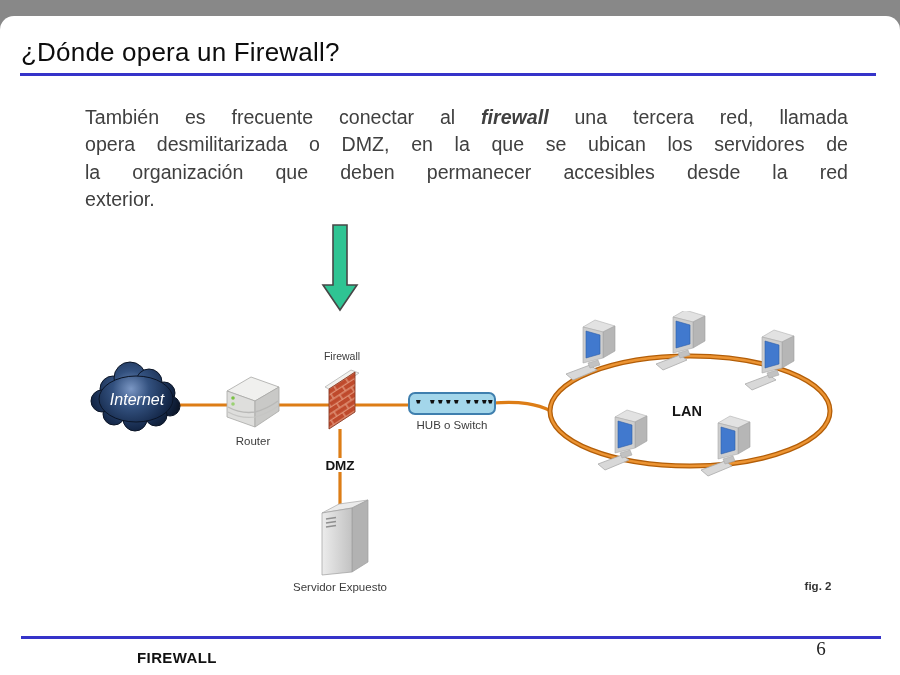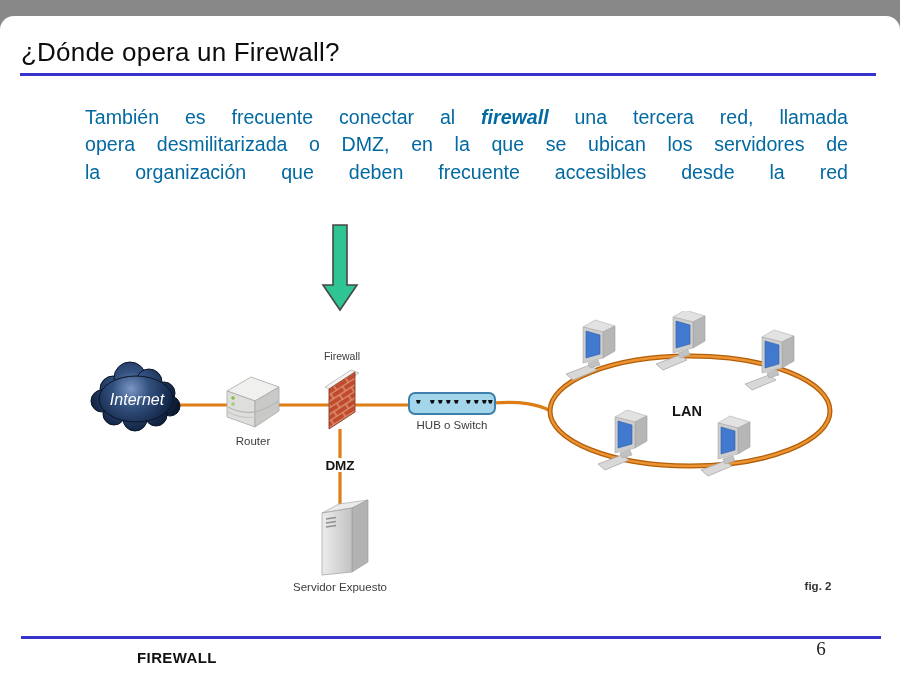--- a/index.html
+++ b/index.html
@@ -9,21 +9,21 @@
   }
   .title{
     position:absolute;left:21px;top:21px;font-size:26px;color:#0d0d0d;
     white-space:nowrap;letter-spacing:0.2px;
   }
   .title-rule{
     position:absolute;left:20px;top:57px;width:856px;height:3px;background:#3533c9;
   }
   .body-text{
     position:absolute;left:85px;top:88px;width:763px;
-    font-size:19.6px;line-height:27.4px;color:#0369a1;
+    font-size:19.6px;line-height:27.4px;color:#404040;
   }
   .jline{text-align:justify;text-align-last:justify;}
   .lline{text-align:left;}
   .kw{font-weight:bold;font-style:italic;}
   .arrow-wrap{position:absolute;left:315px;top:205px;width:50px;height:95px;}
   .diagram{position:absolute;left:85px;top:295px;width:770px;height:295px;}
   .footer-rule{
     position:absolute;left:21px;top:620px;width:860px;height:3px;background:#3533c9;
   }
   .footer-label{
@@ -40,21 +40,22 @@
 <body>
 
 <div class="slide">
 
   <div class="title">¿Dónde opera un Firewall?</div>
   <div class="title-rule"></div>
 
   <div class="body-text">
     <div class="jline"><span>También es frecuente conectar al </span><span class="kw">firewall</span><span> una tercera red, llamada</span></div>
     <div class="jline">opera desmilitarizada o DMZ, en la que se ubican los servidores de</div>
-    <div class="jline">la organización que deben frecuente accesibles desde la red</div>
+    <div class="jline">la organización que deben permanecer accesibles desde la red</div>
+    <div class="lline">exterior.</div>
   </div>
 
   <div class="arrow-wrap">
     <svg width="50" height="95" viewBox="0 0 50 95">
       <polygon points="18,4 32,4 32,64 42,64 25,89 8,64 18,64" fill="#2fc493" stroke="#474747" stroke-width="1.6" stroke-linejoin="miter"></polygon>
     </svg>
   </div>
 
   <div class="diagram">
     <svg width="770" height="295" viewBox="0 0 770 295">

